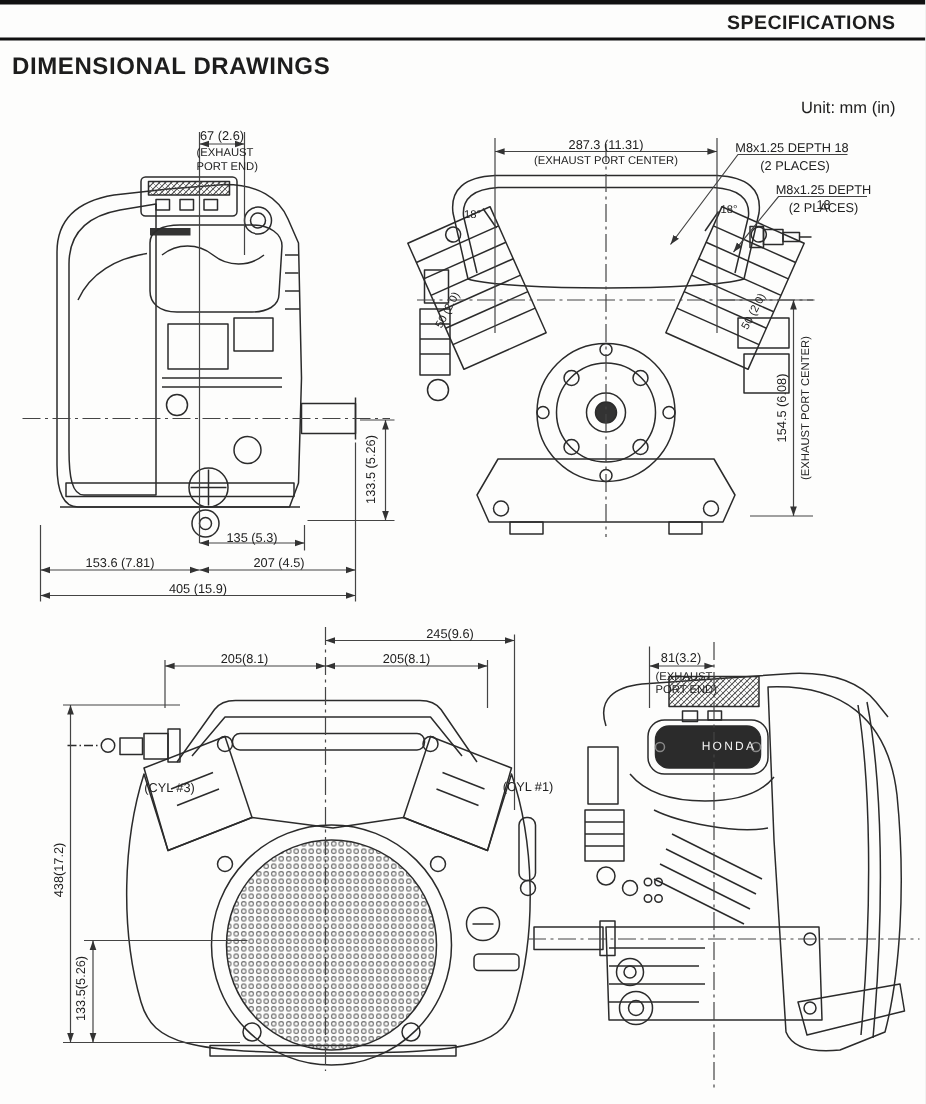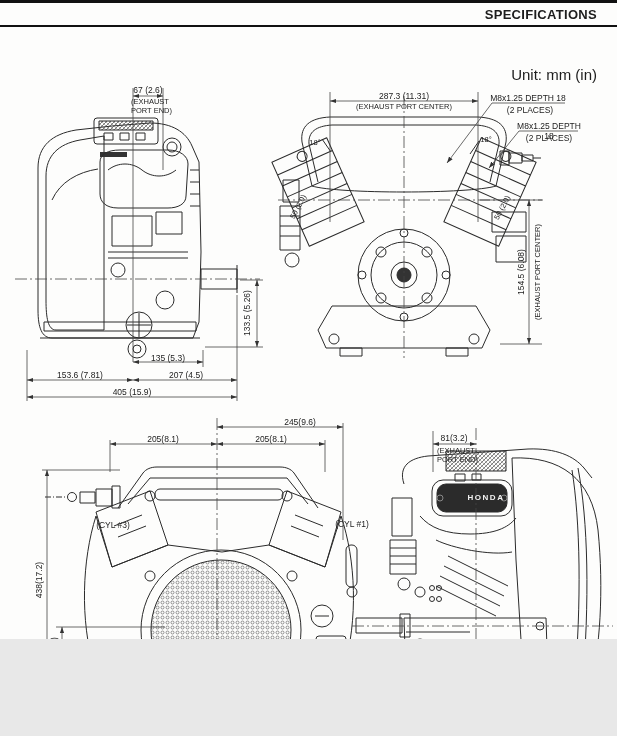--- a/index.html
+++ b/index.html
@@ -1,40 +1,41 @@
 <!DOCTYPE html>
 <html><head>
 <meta charset="utf-8">
 <style>
   html,body{margin:0;padding:0;background:#e8e8e8;}
   .page{
-    position:relative;width:617px;height:639px;background:#fdfdfc;
+    position:relative;width:617px;height:736px;background:#fdfdfc;
     font-family:"Liberation Sans",sans-serif;color:#1d1d1d;overflow:hidden;
     margin:0 auto;
   }
   .topbar{position:absolute;left:0;top:0;width:617px;height:3px;background:#111;}
   .spec-header{position:absolute;right:20px;top:7px;font-size:13px;font-weight:bold;letter-spacing:.3px;}
   .rule{position:absolute;left:0;top:25px;width:617px;height:2px;background:#111;}
   .doc-title{position:absolute;left:8px;top:36px;font-size:16px;font-weight:bold;letter-spacing:.4px;}
-  .unit-note{position:absolute;right:20px;top:66px;font-size:15px;}
+  .unit-note{position:absolute;right:20px;top:66px;font-size:11px;}
   .art{position:absolute;left:0;top:0;}
   .lbl{position:absolute;font-size:8.5px;color:#222;white-space:pre-line;line-height:1.18;}
   .c{transform:translateX(-50%);text-align:center;}
   .rot{transform:translate(-50%,-50%) rotate(-90deg);text-align:center;white-space:nowrap;}
   .rot65{transform:translate(-50%,-50%) rotate(-62deg);white-space:nowrap;}
   .small{font-size:7.5px;}
-  .honda{font-size:8px;font-weight:bold;letter-spacing:1.5px;color:#f2f2f2;transform:translate(-50%,-50%);padding-left:28px;}
+  .honda{font-size:8px;font-weight:normal;letter-spacing:1.5px;color:#f2f2f2;transform:translate(-50%,-50%);padding-left:28px;}
 </style>
 </head>
 <body>
 
 <div class="page">
   <div class="topbar"></div>
   <div class="spec-header">SPECIFICATIONS</div>
   <div class="rule"></div>
+  <div class="doc-title">DIMENSIONAL DRAWINGS</div>
   <div class="unit-note">Unit: mm (in)</div>
 
   <svg class="art" width="617" height="736" viewBox="0 0 617 736">
     <defs>
       <marker id="ae" markerWidth="9" markerHeight="8" refX="8" refY="4" orient="auto-start-reverse">
         <path d="M0,1.2 L8,4 L0,6.8 Z" fill="#333"></path>
       </marker>
       <pattern id="mesh" width="5" height="5" patternUnits="userSpaceOnUse">
         <circle cx="2.5" cy="2.5" r="1.5" fill="none" stroke="#666" stroke-width="0.7"></circle>
       </pattern>

